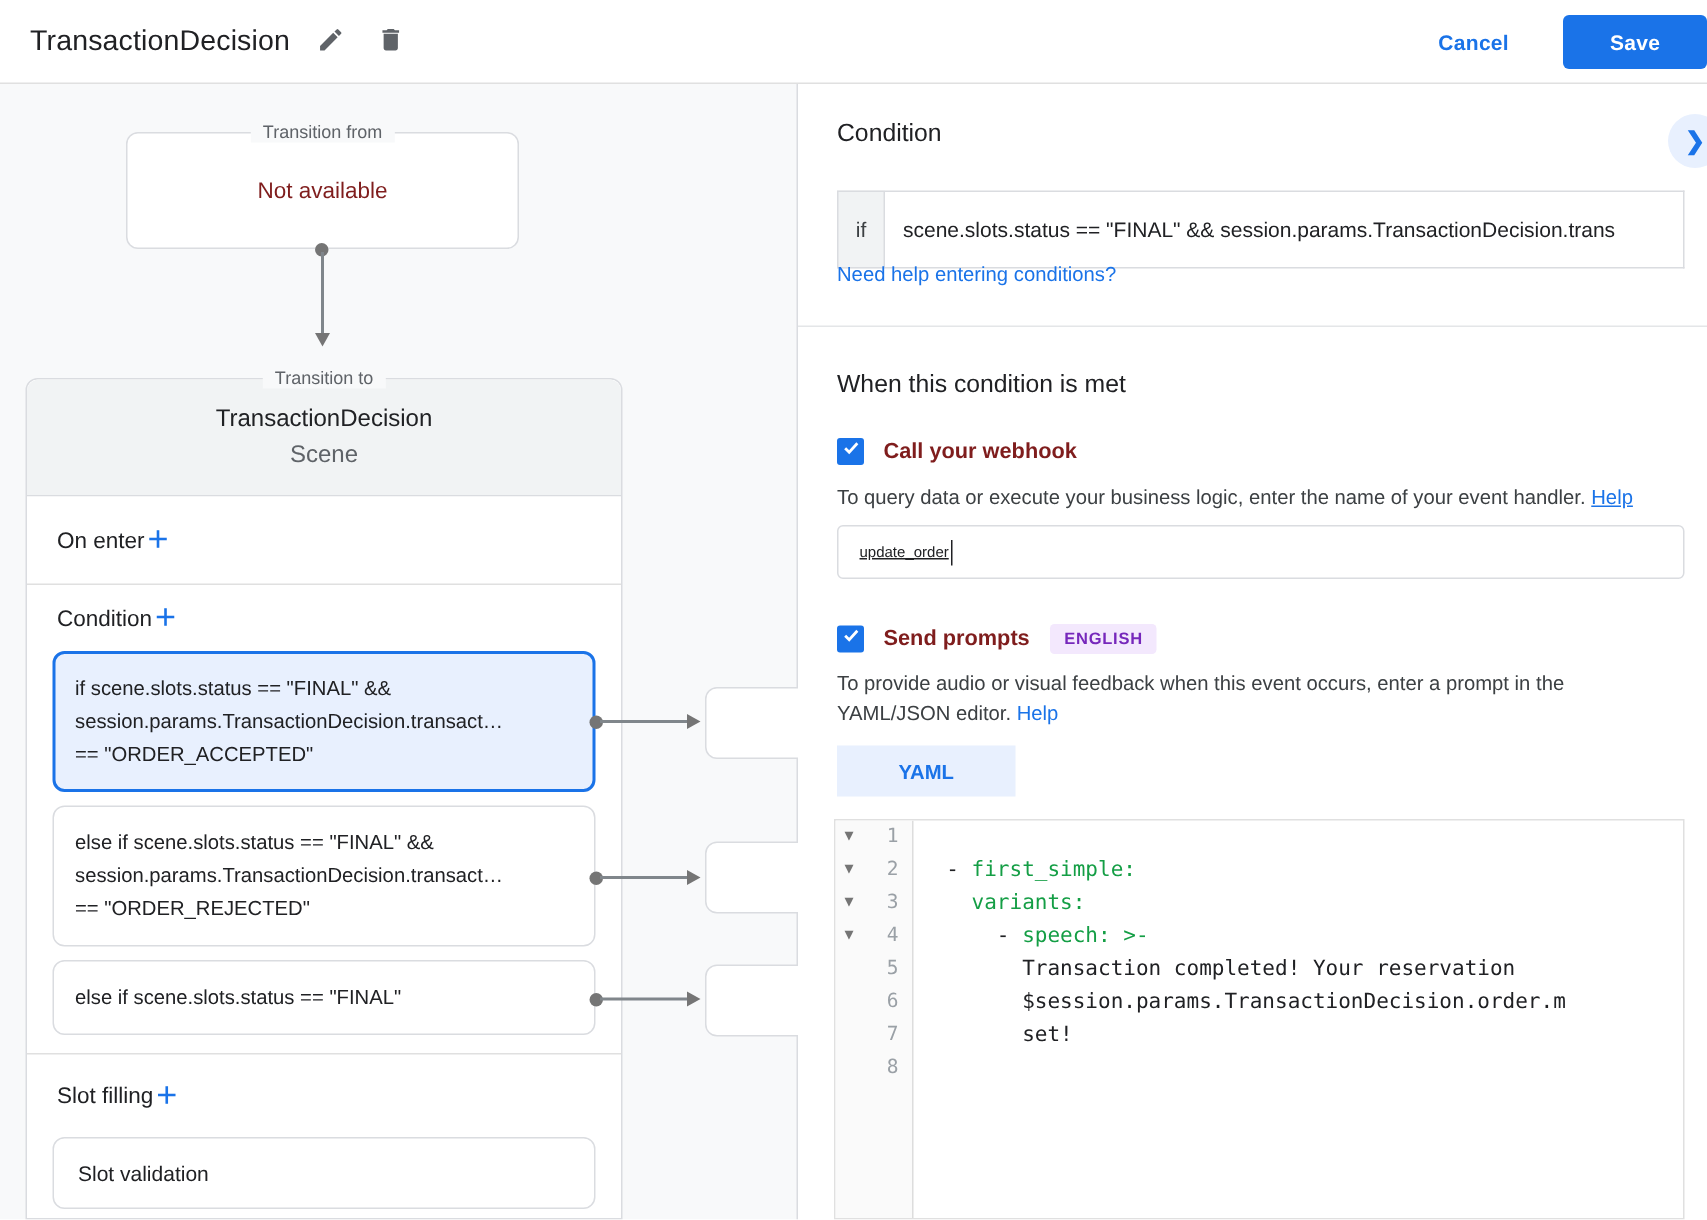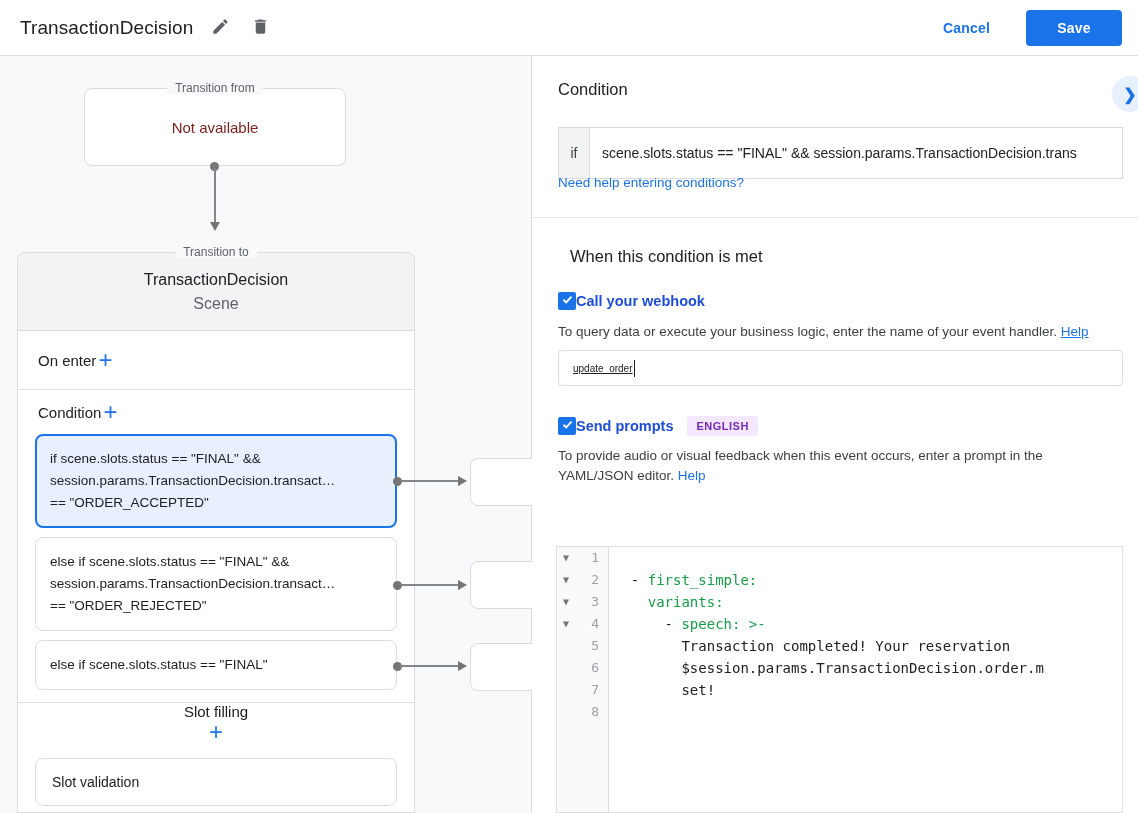--- a/index.html
+++ b/index.html
@@ -10,21 +10,21 @@
   .topbar { position:absolute; left:0; top:0; width:1138px; height:56px; background:#fff;
             border-bottom:1px solid #e0e0e0; display:flex; align-items:center; z-index:30; }
   .topbar-title { margin-left:20px; font-size:19px; color:#202124; letter-spacing:.1px; }
   .icon-btn { width:34px; height:34px; border:none; background:transparent; display:flex;
               align-items:center; justify-content:center; cursor:pointer; border-radius:50%; }
   .icon-btn svg { fill:#5f6368; }
   .topbar-spacer { flex:1; }
   .cancel-btn { border:none; background:transparent; color:#1a73e8; font-size:14px; font-weight:600;
                 margin-right:36px; cursor:pointer; letter-spacing:.2px; }
   .save-btn { background:#1a73e8; color:#fff; border:none; border-radius:4px; height:36px;
-              width:96px; font-size:14px; font-weight:600; margin-right:16px; cursor:pointer; letter-spacing:.2px; }
+              width:96px; font-size:14px; font-weight:600; cursor:pointer; letter-spacing:.2px; }
 
   
   .canvas { position:absolute; left:0; top:56px; width:532px; height:757px; background:#f8f9fa;
             border-right:1px solid #dadce0; z-index:10; }
 
   .tfrom-box { position:absolute; left:84px; top:32px; width:262px; height:78px; background:#fff;
                border:1px solid #dadce0; border-radius:8px; }
   .legend { position:absolute; top:-8px; left:50%; transform:translateX(-50%); background:#f8f9fa;
             padding:0 8px; font-size:12px; color:#5f6368; white-space:nowrap; }
   .tfrom-text { position:absolute; width:100%; top:30px; text-align:center; font-size:15px; color:#7f1d1d; }
@@ -49,21 +49,21 @@
   .sect-label { font-size:15px; color:#202124; }
   .plus-btn { border:none; background:transparent; color:#1a73e8; font-size:24px; font-weight:300;
               line-height:1; cursor:pointer; padding:0 2px; }
   .row-cond-head { height:44px; }
   .cond-list { padding:0 17px; }
   .cond-item { position:relative; border:1px solid #dadce0; background:#fff; border-radius:8px;
                padding:13px 14px; font-size:13.5px; line-height:22px; color:#202124; margin-bottom:9px;
                cursor:pointer; }
   .cond-item.selected { border:2px solid #1a73e8; background:#e8f0fe; padding:12px 13px; }
   .cond-sep { border-top:1px solid #e0e0e0; margin-top:12px; }
-  .row-slot-head { height:55px;flex-direction:column; }
+  .row-slot-head { height:55px; }
   .slot-card { margin:0 17px; height:48px; border:1px solid #dadce0; border-radius:8px; background:#fff;
                display:flex; align-items:center; padding:0 16px; font-size:14px; cursor:pointer; }
 
   .target-box { position:absolute; width:70px; height:48px; background:#fff; border:1px solid #dadce0;
                 border-radius:8px; left:470px; }
 
   
   .panel { position:absolute; left:532px; top:56px; width:606px; height:757px; background:#fff; z-index:20; }
   .panel-title { position:absolute; left:26px; top:24px; font-size:16.5px; color:#202124; }
   .expand-btn { position:absolute; left:580px; top:20px; width:36px; height:36px; border-radius:50%;
@@ -72,27 +72,27 @@
   .if-row { position:absolute; left:26px; top:71px; width:565px; height:52px; display:flex; }
   .if-prefix { width:32px; background:#f1f3f4; border:1px solid #dadce0; display:flex; align-items:center;
                justify-content:center; font-size:14px; color:#3c4043; }
   .if-input { flex:1; border:1px solid #dadce0; border-left:none; background:#fff; display:flex;
               align-items:center; padding:0 12px; font-size:14px; color:#202124; white-space:nowrap;
               overflow:hidden; cursor:text; }
   .cond-help { position:absolute; left:26px; top:119px; font-size:13.5px; color:#1a73e8;
                text-decoration:none; cursor:pointer; }
   .panel-divider { position:absolute; left:0; top:161px; width:606px; border-top:1px solid #e4e6e8; }
 
-  .when-heading { position:absolute; left:38px; top:191px; font-size:16.5px; color:#202124; }
+  .when-heading { position:absolute; left:26px; top:191px; font-size:16.5px; color:#202124; }
 
   .check-row { position:absolute; left:26px; display:flex; align-items:center; }
   .checkbox { width:18px; height:18px; background:#1a73e8; border-radius:2px; display:flex;
               align-items:center; justify-content:center; cursor:pointer; flex:none; }
   .checkbox svg { stroke:#fff; }
-  .check-label { margin-left:0; font-size:14.5px; font-weight:700; color:#1d4ed8; }
+  .check-label { margin-left:13px; font-size:14.5px; font-weight:700; color:#7f1d1d; }
   .helper { position:absolute; left:26px; font-size:13.5px; color:#3c4043; width:556px; line-height:20px; }
   .help-link { color:#1a73e8; text-decoration:underline; cursor:pointer; }
   .help-link2 { color:#1a73e8; text-decoration:none; cursor:pointer; }
   .text-field { position:absolute; left:26px; width:565px; height:36px; border:1px solid #dadce0;
                 border-radius:4px; display:flex; align-items:center; padding:0 14px; font-size:10px;
                 cursor:text; background:#fff;text-decoration:underline; }
   .caret { display:inline-block; width:1px; height:17px; background:#202124; margin-left:1px; }
   .lang-badge { margin-left:14px; background:#f3e8fd; color:#7627bb; font-size:11px; font-weight:700;
                 letter-spacing:.5px; padding:4px 9px; border-radius:3px; }
 
@@ -260,20 +260,21 @@
       </span>
       <span class="check-label">Send prompts</span>
       <span class="lang-badge">ENGLISH</span>
     </div>
     <div class="helper" style="top:390px;">
       <span>To provide audio or visual feedback when this event occurs, enter a prompt in the YAML/JSON editor.</span>
       <a class="help-link2">Help</a>
     </div>
 
     <div class="tabs">
+      <div class="tab active">YAML</div>
     </div>
 
     <div class="editor">
       <div class="ed-gutter-bg"></div>
       <div>
           <div class="ed-row highlight">
             <div class="ed-gutter">
               <span class="ed-fold">▼</span>
               <span class="ed-num">1</span>
             </div>

